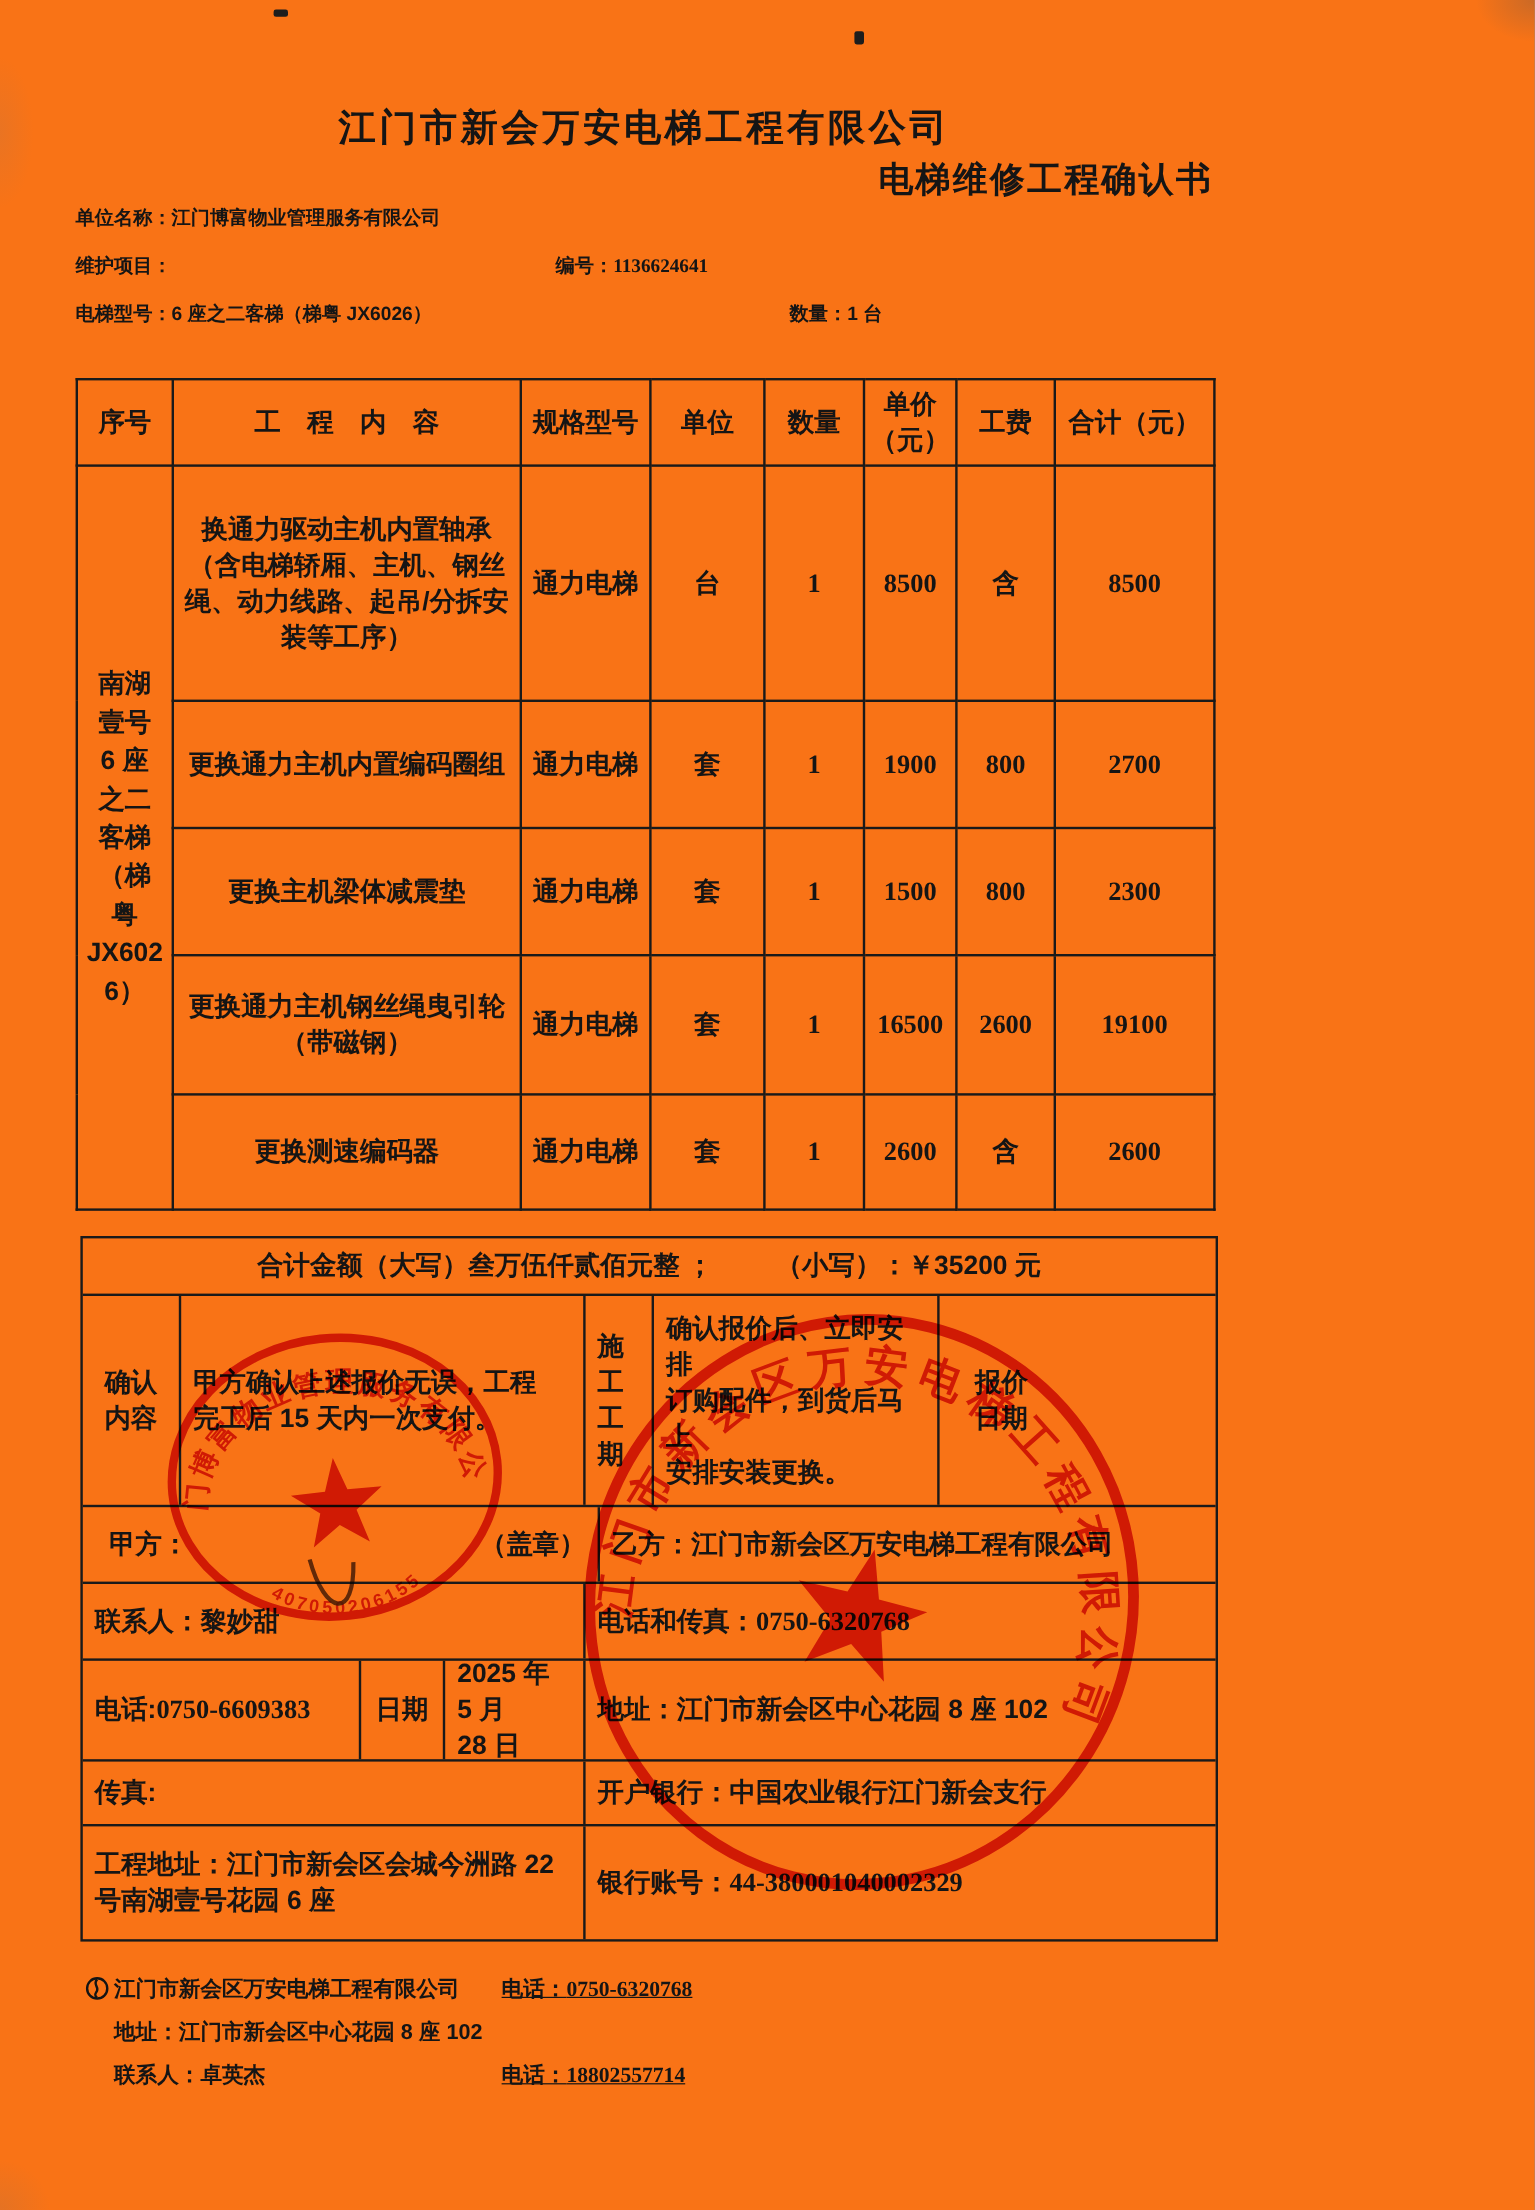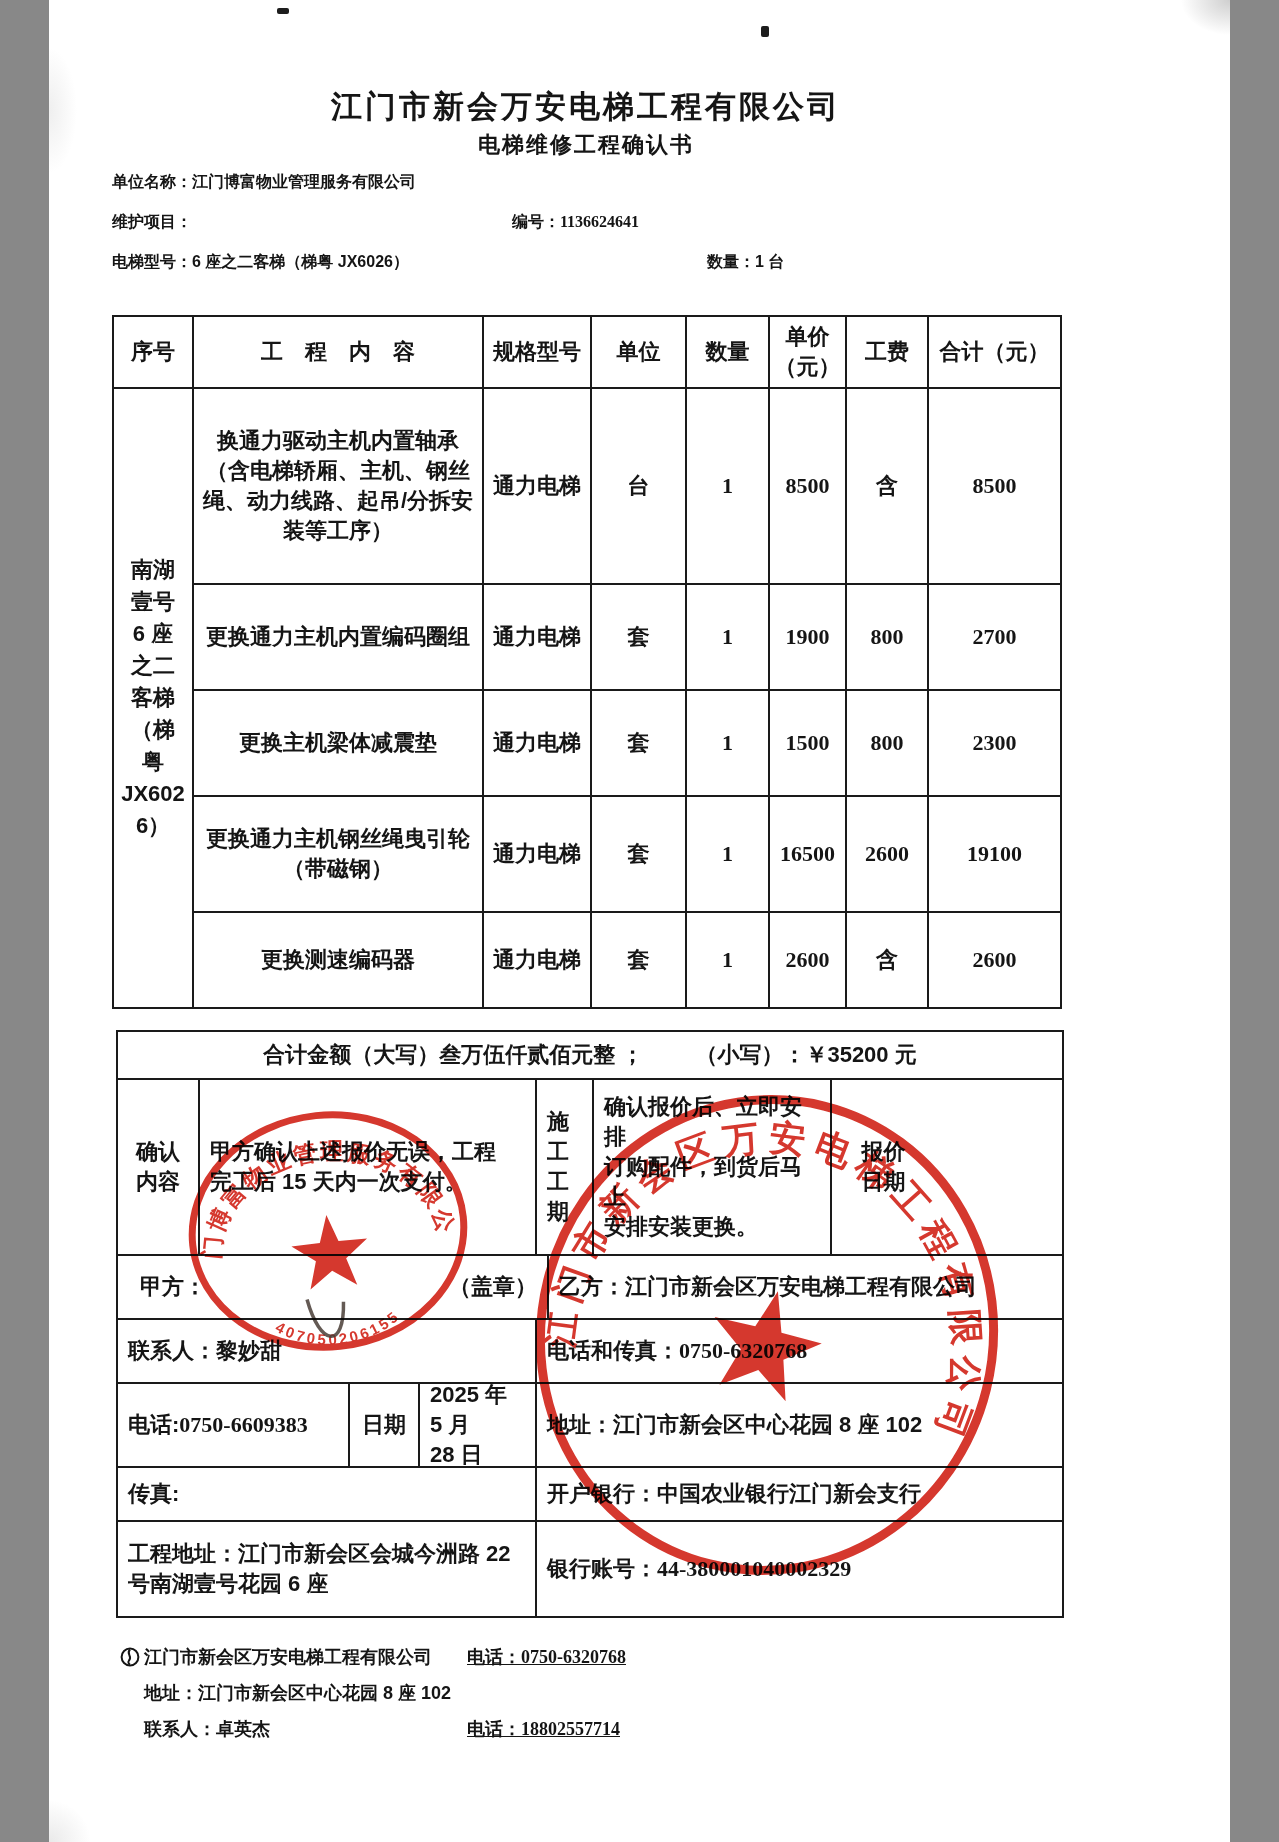--- a/index.html
+++ b/index.html
@@ -1,31 +1,31 @@
 <!DOCTYPE html>
 <html><head>
 <meta charset="utf-8">
 <style>
   html,body{margin:0;padding:0;background:#888;}
   .page{
-    position:relative;width:1181px;height:1842px;margin:0 auto;
-    background:#ffffff;color:#151515;overflow:hidden;
+    position:relative;width:1279px;height:1842px;margin:0 auto;
+    background:#f97316;color:#151515;overflow:hidden;
     font-family:"Liberation Sans","DejaVu Sans",sans-serif;font-weight:700;
   }
   .page::before{
     content:"";position:absolute;inset:0;pointer-events:none;
     background:
       radial-gradient(70px 50px at 100% 0,rgba(80,80,80,.28),transparent 70%),
       radial-gradient(60px 60px at 0 100%,rgba(110,110,110,.15),transparent 70%),
       radial-gradient(40px 90px at 0 6%,rgba(120,120,120,.12),transparent 70%);
   }
   .artifact{position:absolute;background:#1d1d1d;border-radius:2px;}
   .content{position:absolute;left:63px;top:0;width:948px;}
   .title{position:absolute;top:86px;left:0;width:100%;text-align:center;font-size:31px;letter-spacing:3px;}
-  .subtitle{position:absolute;top:130px;left:0;width:100%;text-align:center;font-size:22px;letter-spacing:2px;}
+  .subtitle{position:absolute;top:130px;left:0;width:100%;text-align:right;font-size:29px;letter-spacing:2px;}
   .meta{position:absolute;left:0;top:172px;width:100%;font-size:16px;}
   .meta .mrow{position:relative;height:40px;}
   .meta .m0{position:absolute;left:0;}
   .meta .m400{position:absolute;left:400px;}
   .meta .m595{position:absolute;left:595px;}
   .num{font-family:"Liberation Serif","DejaVu Serif",serif;font-weight:600;}
   .prel{white-space:pre-line;}
 
   table.main{position:absolute;left:0;top:315px;width:948px;border-collapse:collapse;table-layout:fixed;}
   table.main th,table.main td{

